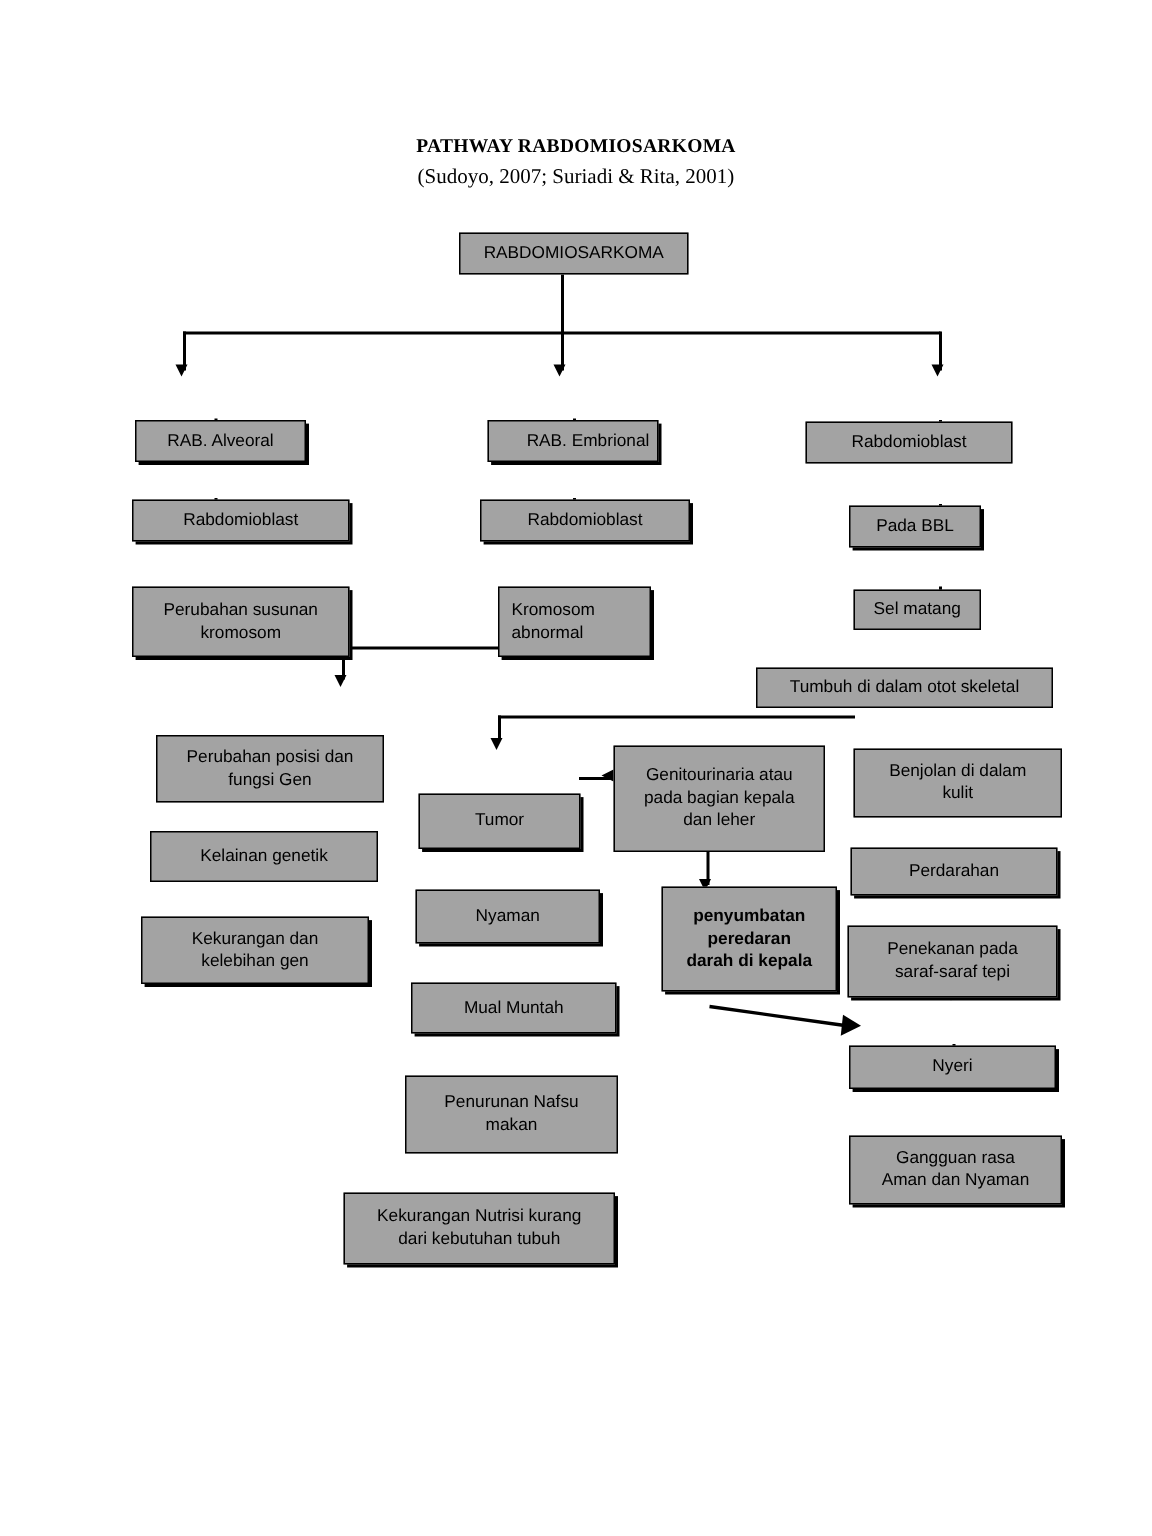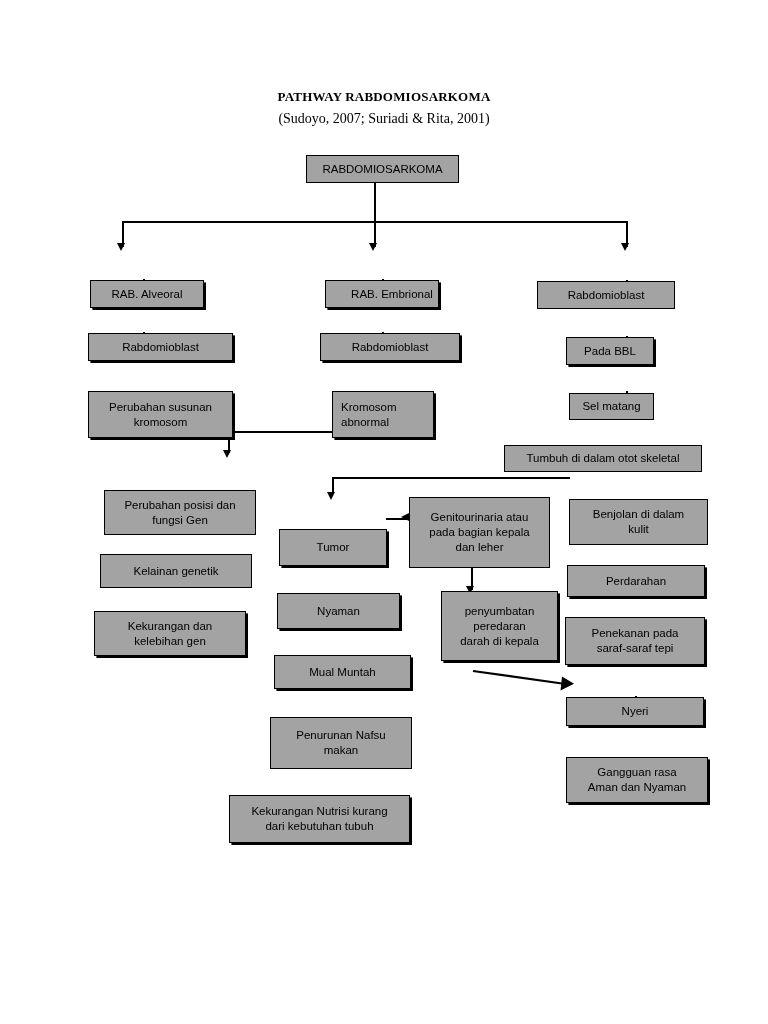--- a/index.html
+++ b/index.html
@@ -242,21 +242,21 @@
   </div>
 
   <div class="node" style="left:409px; top:497px; width:141px; height:71px;">
     <span class="txt">Genitourinaria atau<br>pada bagian kepala<br>dan leher</span>
   </div>
 
   <div class="node bold shadow" style="left:277px; top:564px; width:123px; height:36px;">
     <span class="txt">Nyaman</span>
   </div>
 
-  <div class="node shadow" style="left:441px; top:591px; width:117px; height:70px;">
+  <div class="node shadow" style="left:441px; top:591px; width:117px; height:70px;font-weight:bold;">
     <span class="txt">penyumbatan<br>peredaran<br>darah di kepala</span>
   </div>
 
   <div class="node bold shadow" style="left:274px; top:626px; width:137px; height:34px;">
     <span class="txt">Mual Muntah</span>
   </div>
 
   <div class="node bold" style="left:270px; top:688px; width:142px; height:52px;">
     <span class="txt">Penurunan Nafsu<br>makan</span>
   </div>

